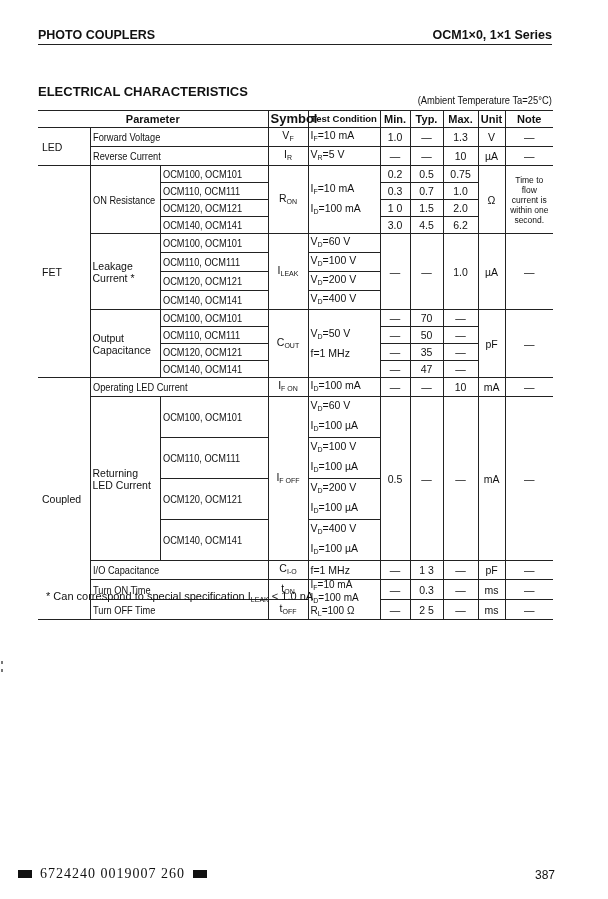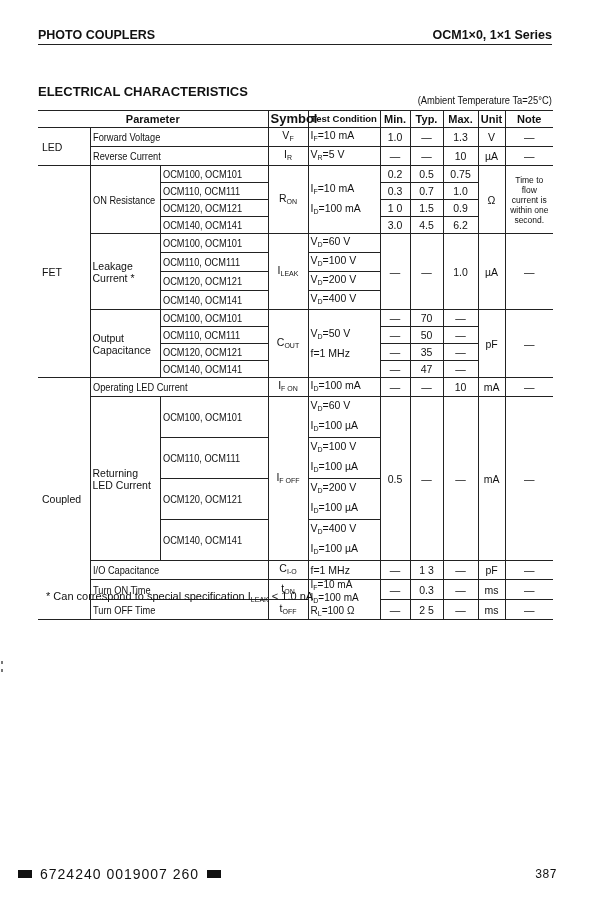--- a/index.html
+++ b/index.html
@@ -17,24 +17,24 @@
   td.c { text-align:center; }
   td.cat { border-left:none; padding-left:4px;margin-left:44px; }
   .narrow { display:inline-block; transform:scaleX(0.88); transform-origin:left; }
   .note-small { font-size:8.5px; line-height:10px; white-space:normal; text-align:center; }
   sub { font-size:7px; vertical-align:-2px; }
   td.tall { height:34px; }
   td.wrap2 { white-space:normal; line-height:12px; }
   .tc2 { line-height:17px; }
   .footnote { position:absolute; left:46px; top:590px; font-size:11px; }
   .side-mark { position:absolute; left:1px; width:2px; height:3px; background:#777; }
-  .barcode { position:absolute; left:18px; top:866px; font-family:Liberation Sans, sans-serif;
+  .barcode { position:absolute; left:18px; top:866px; font-family:Liberation Serif, serif;
              font-size:14px; letter-spacing:1px; display:flex; align-items:center; gap:8px; }
   .blk { display:inline-block; width:14px; height:8px; background:#111; }
-  .pageno { position:absolute; left:535px; top:868px; font-family:Liberation Mono, monospace; font-size:12px; }
+  .pageno { position:absolute; left:535px; top:868px; font-family:Liberation Sans, sans-serif; font-size:12px; }
   table tr.thickTop td { border-top:1.5px solid #222; }
 </style>
 </head>
 <body>
 
 <div class="hdr-left">PHOTO COUPLERS</div>
 <div class="hdr-right">OCM1×0, 1×1 Series</div>
 <div class="hdr-rule"></div>
 
 <div class="section-title">ELECTRICAL CHARACTERISTICS</div>
@@ -105,21 +105,21 @@
   <tr>
     <td><span class="narrow">OCM110, OCM111</span></td>
     <td class="c">0.3</td>
     <td class="c">0.7</td>
     <td class="c">1.0</td>
   </tr>
   <tr>
     <td><span class="narrow">OCM120, OCM121</span></td>
     <td class="c">1 0</td>
     <td class="c">1.5</td>
-    <td class="c">0.9</td>
+    <td class="c">2.0</td>
   </tr>
   <tr>
     <td><span class="narrow">OCM140, OCM141</span></td>
     <td class="c">3.0</td>
     <td class="c">4.5</td>
     <td class="c">6.2</td>
   </tr>
 
   <tr>
     <td rowspan="4" class="wrap2"><span>Leakage Current *</span></td>

